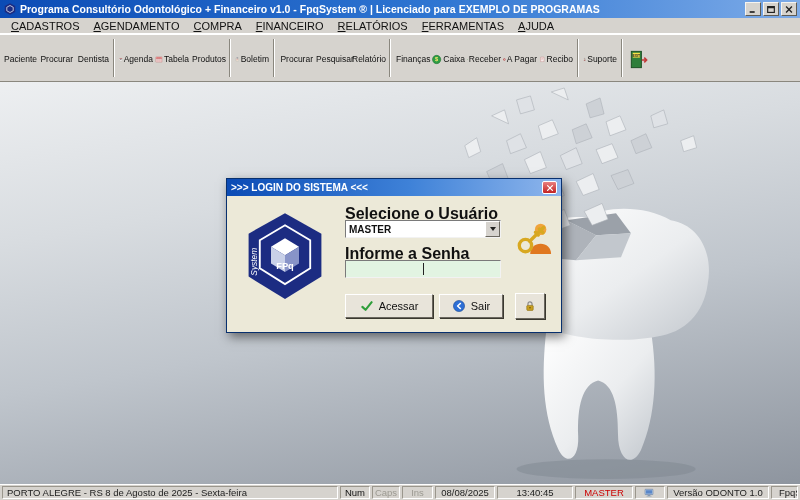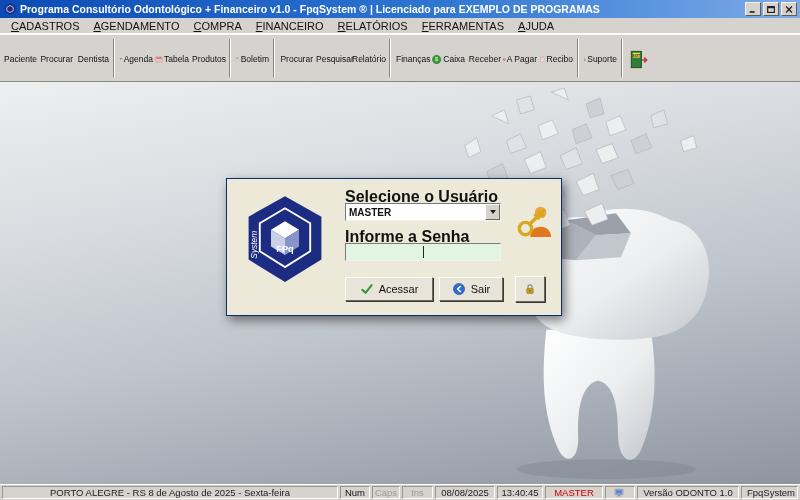--- a/index.html
+++ b/index.html
@@ -75,30 +75,30 @@
   .btn-ic { width:14px; height:14px; display:block; }
   .btn-ic svg { width:100%; height:100%; display:block; }
   .btn-access { left:118px; width:88px; }
   .btn-sair { left:212px; width:64px; }
   .btn-lock { left:288px; width:30px; height:26px; top:97px; }
 
   
   .statusbar { position:absolute; left:0; right:0; bottom:0; height:16px; background:#d6d3ce;
     display:flex; gap:2px; padding:1px 2px; font-size:9.5px; color:#222; border-top:1px solid #fff; }
   .seg { border:1px solid; border-color:#9a968c #fff #fff #9a968c; padding:0 4px;
-    display:flex; align-items:center; gap:3px; white-space:nowrap; overflow:hidden;justify-content:center; }
+    display:flex; align-items:center; gap:3px; white-space:nowrap; overflow:hidden; }
   .seg-icon { width:12px; height:11px; display:block; }
   .seg-icon svg { width:100%; height:100%; display:block; }
   .seg-icon:empty { display:none; }
   .statusbar div.seg:nth-of-type(1) { width:336px; }
   .statusbar div.seg:nth-of-type(2) { width:30px; justify-content:center; }
   .statusbar div.seg:nth-of-type(3) { width:28px; justify-content:center; }
   .statusbar div.seg:nth-of-type(4) { width:31px; justify-content:center; }
   .statusbar div.seg:nth-of-type(5) { width:60px; justify-content:center; }
-  .statusbar div.seg:nth-of-type(6) { width:46px; }
+  .statusbar div.seg:nth-of-type(6) { width:76px; justify-content:center; }
   .statusbar div.seg:nth-of-type(7) { width:58px; justify-content:center; }
   .statusbar div.seg:nth-of-type(8) { width:30px; justify-content:center; }
   .statusbar div.seg:nth-of-type(9) { width:102px; justify-content:center; }
   .statusbar div.seg:nth-of-type(10) { flex:1; }
   .state-off { color:#9c9a92; }
   .state-on { color:#111; }
   .state-alert { color:#cc0000; }
 </style>
 </head>
 <body>
@@ -364,20 +364,28 @@
         <polygon points="100,132 118,124 124,140 108,146" fill="#dfe2e6"></polygon>
         <polygon points="138,126 156,118 162,134 146,140"></polygon>
         <polygon points="205,30 218,24 222,38 208,42" fill="#dfe2e6"></polygon>
         <polygon points="235,55 248,50 251,62 238,66"></polygon>
         <polygon points="22,110 34,104 38,118 26,122" fill="#cdd1d6"></polygon>
         <polygon points="30,150 44,144 48,158 34,162"></polygon>
       </g>
     </svg>
 
     <div class="dialog">
+      <div class="dialog-title">
+        <span>&gt;&gt;&gt; LOGIN DO SISTEMA &lt;&lt;&lt;</span>
+        <span class="dialog-close">
+            <svg viewBox="0 0 10 10">
+              <path d="M2 2l6 6M8 2l-6 6" stroke="#fff" stroke-width="1.6" stroke-linecap="round"></path>
+            </svg>
+          </span>
+      </div>
       <div class="dialog-body">
 
         <svg class="logo" viewBox="0 0 90 100">
           <polygon points="45,3 84,25 84,71 45,95 6,71 6,25" fill="#1c2c82"></polygon>
           <polygon points="45,16 72,32 72,62 45,79 18,62 18,32" fill="none" stroke="#fff" stroke-width="2"></polygon>
           <polygon points="45,30 60,39 45,48 30,39" fill="#ffffff"></polygon>
           <polygon points="30,39 45,48 45,66 30,57" fill="#c8d0e8"></polygon>
           <polygon points="60,39 45,48 45,66 60,57" fill="#8894c8"></polygon>
           <text x="45" y="63" font-size="10" font-weight="bold" fill="#ffffff" text-anchor="middle">FPq</text>
           <text x="15" y="70" font-size="9" font-style="italic" fill="#ffffff" transform="rotate(-90 15 70)">System</text>

